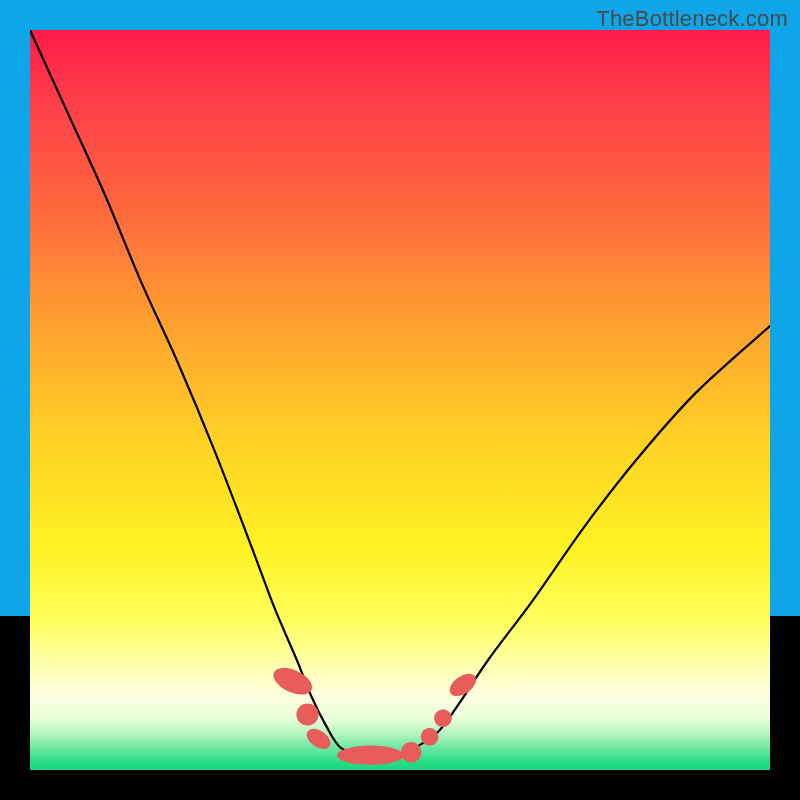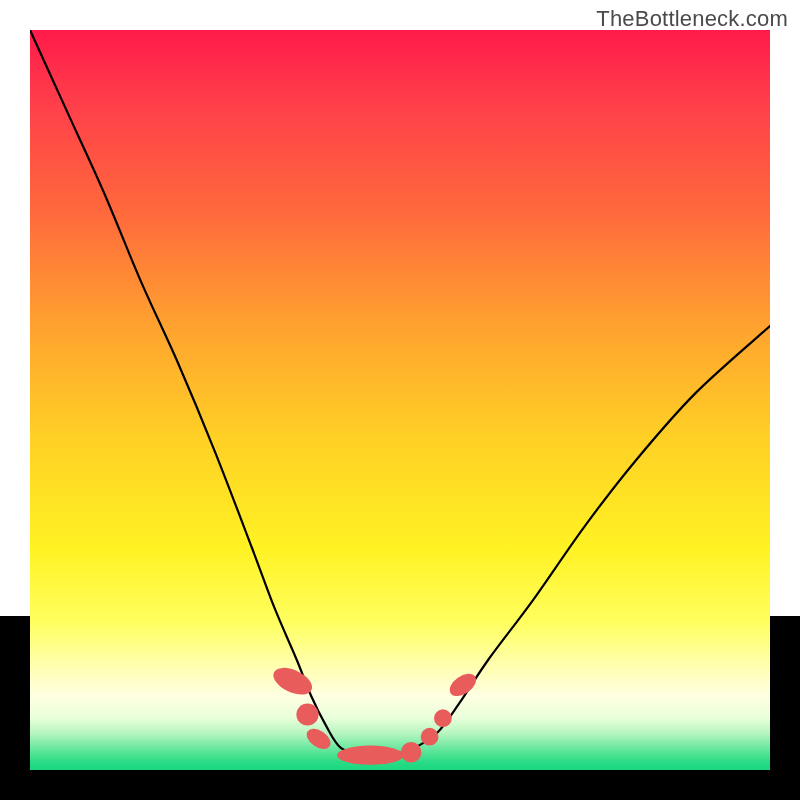--- a/index.html
+++ b/index.html
@@ -10,21 +10,21 @@
     background: #000;
     overflow: hidden;
     font-family: Arial, Helvetica, sans-serif;
   }
   .frame {
     position: absolute;
     left: 0;
     top: 0;
     width: 800px;
     height: 616px;
-    background: #ffffff;
+    background: #0ea5e9;
   }
   .plot-area {
     position: absolute;
     left: 30px;
     top: 30px;
     width: 740px;
     height: 740px;
     overflow: hidden;
   }
   .gradient-bg {

